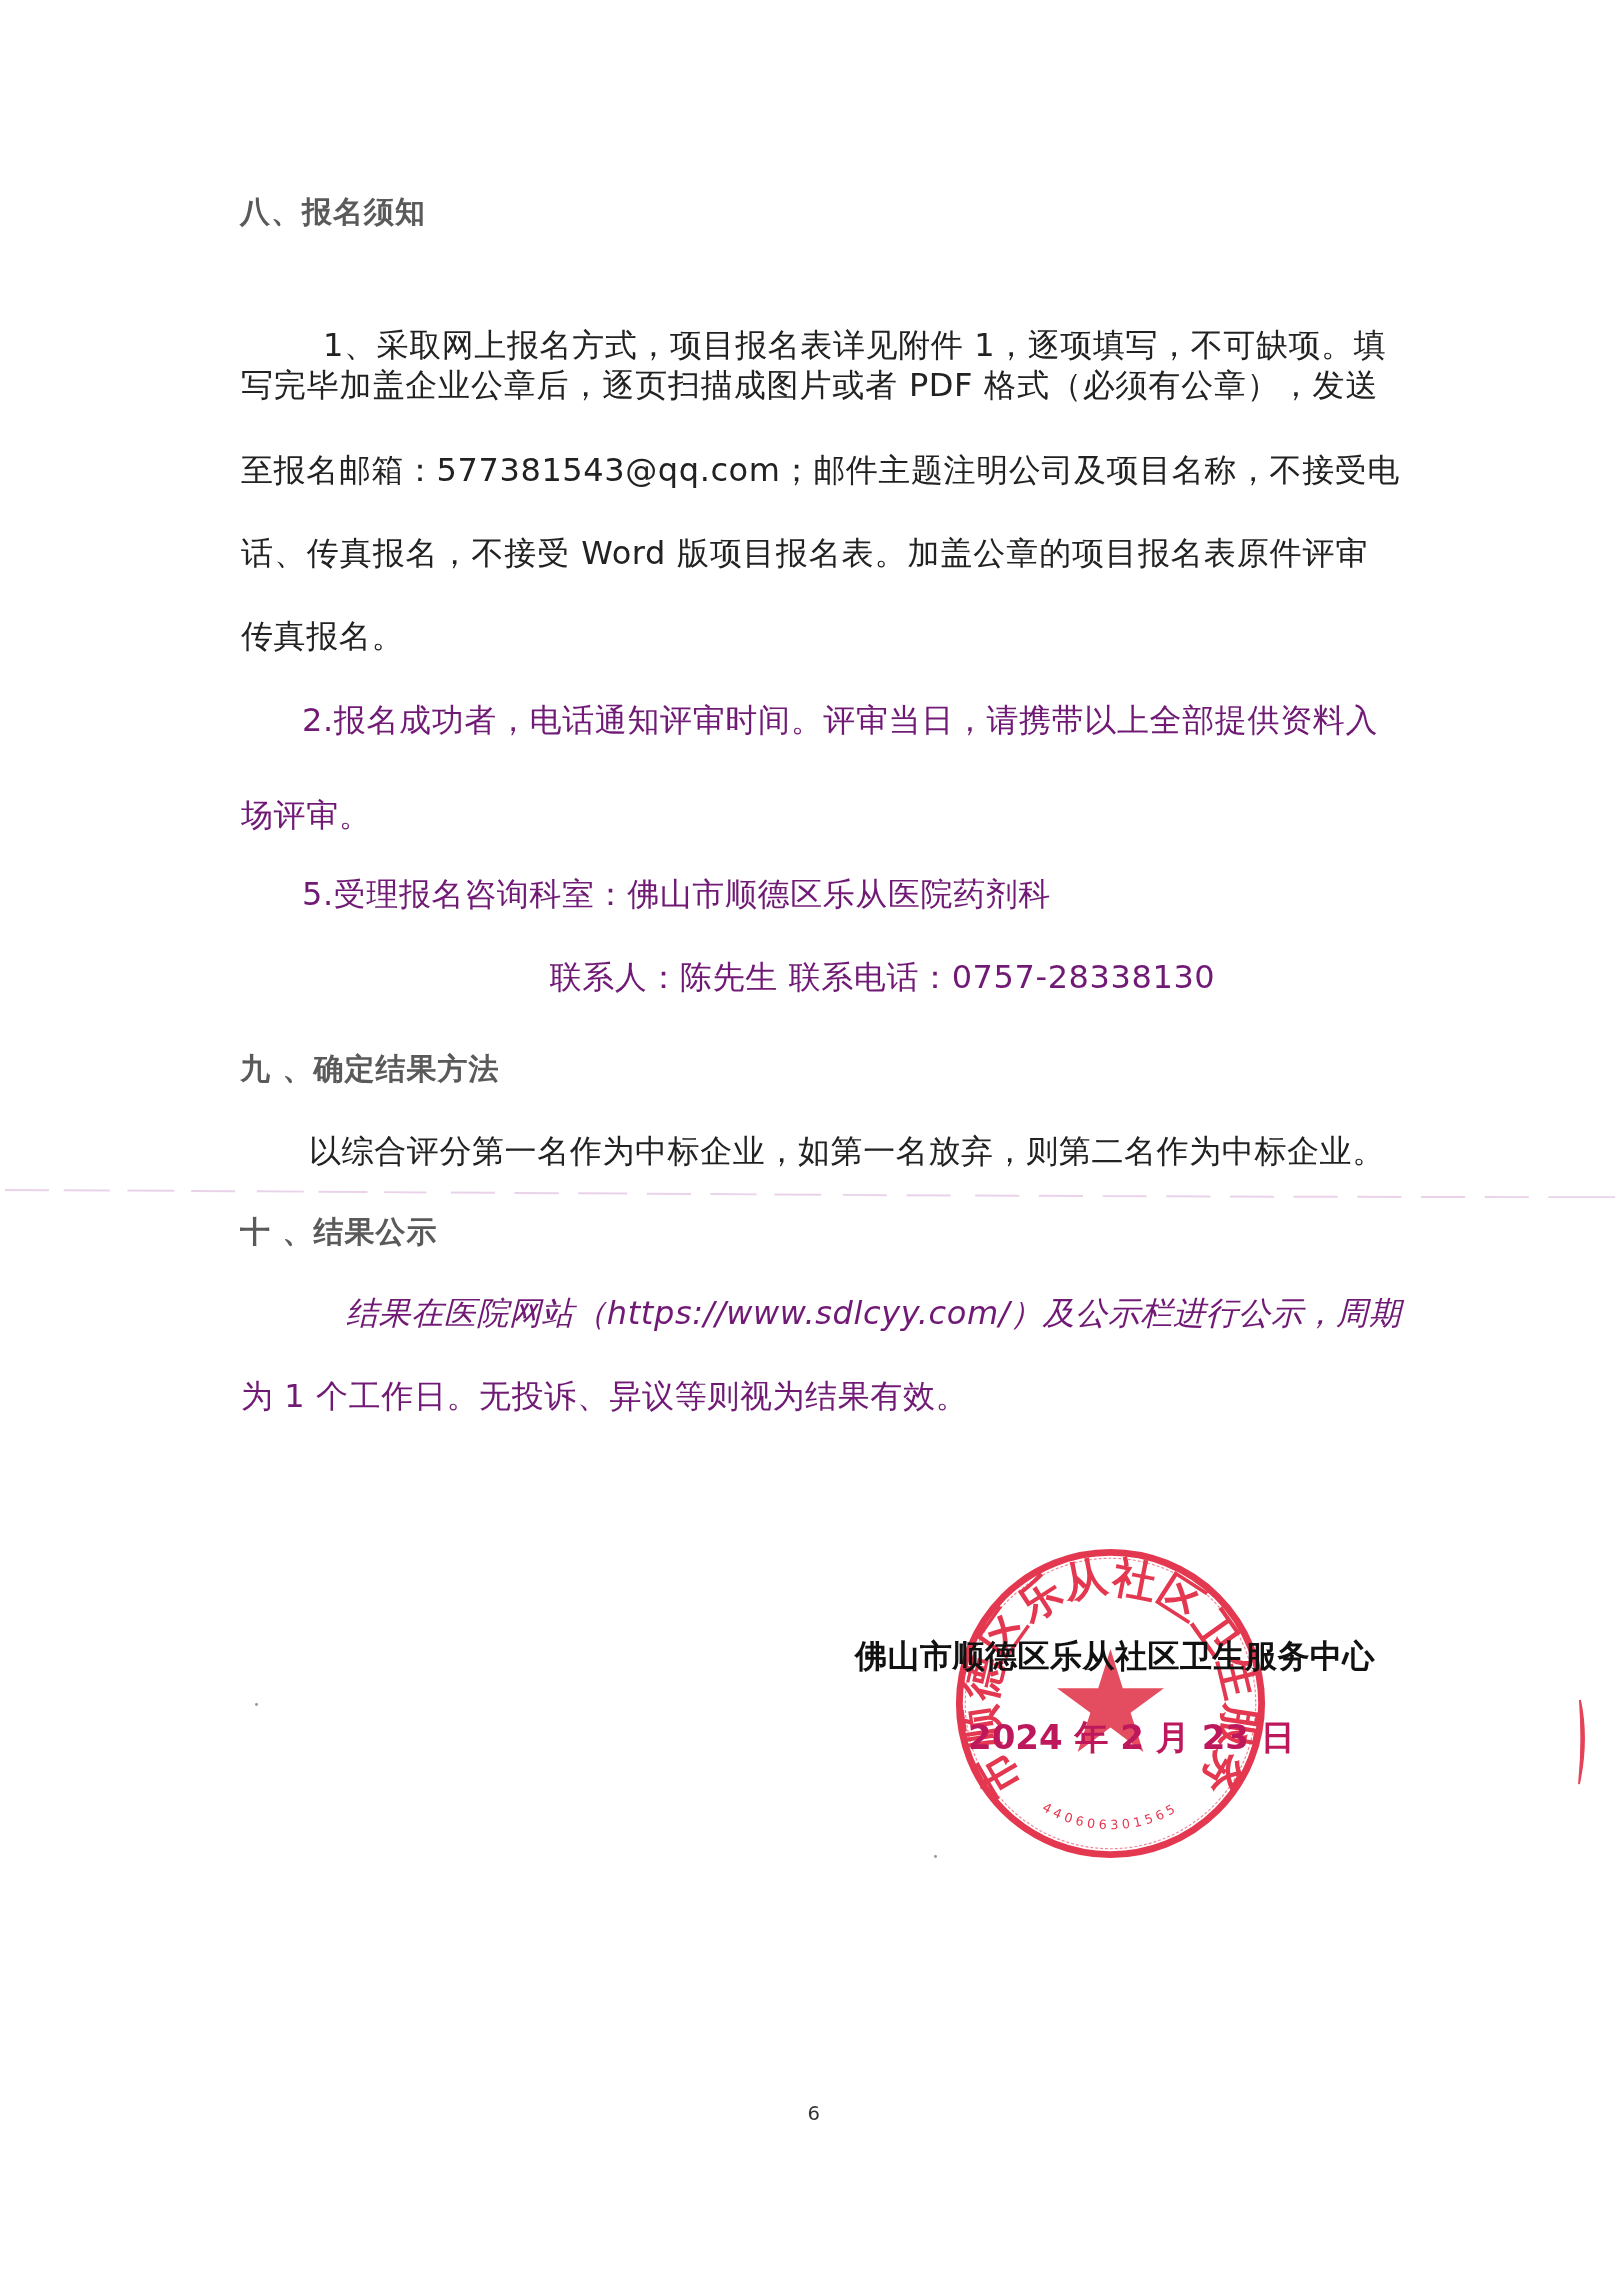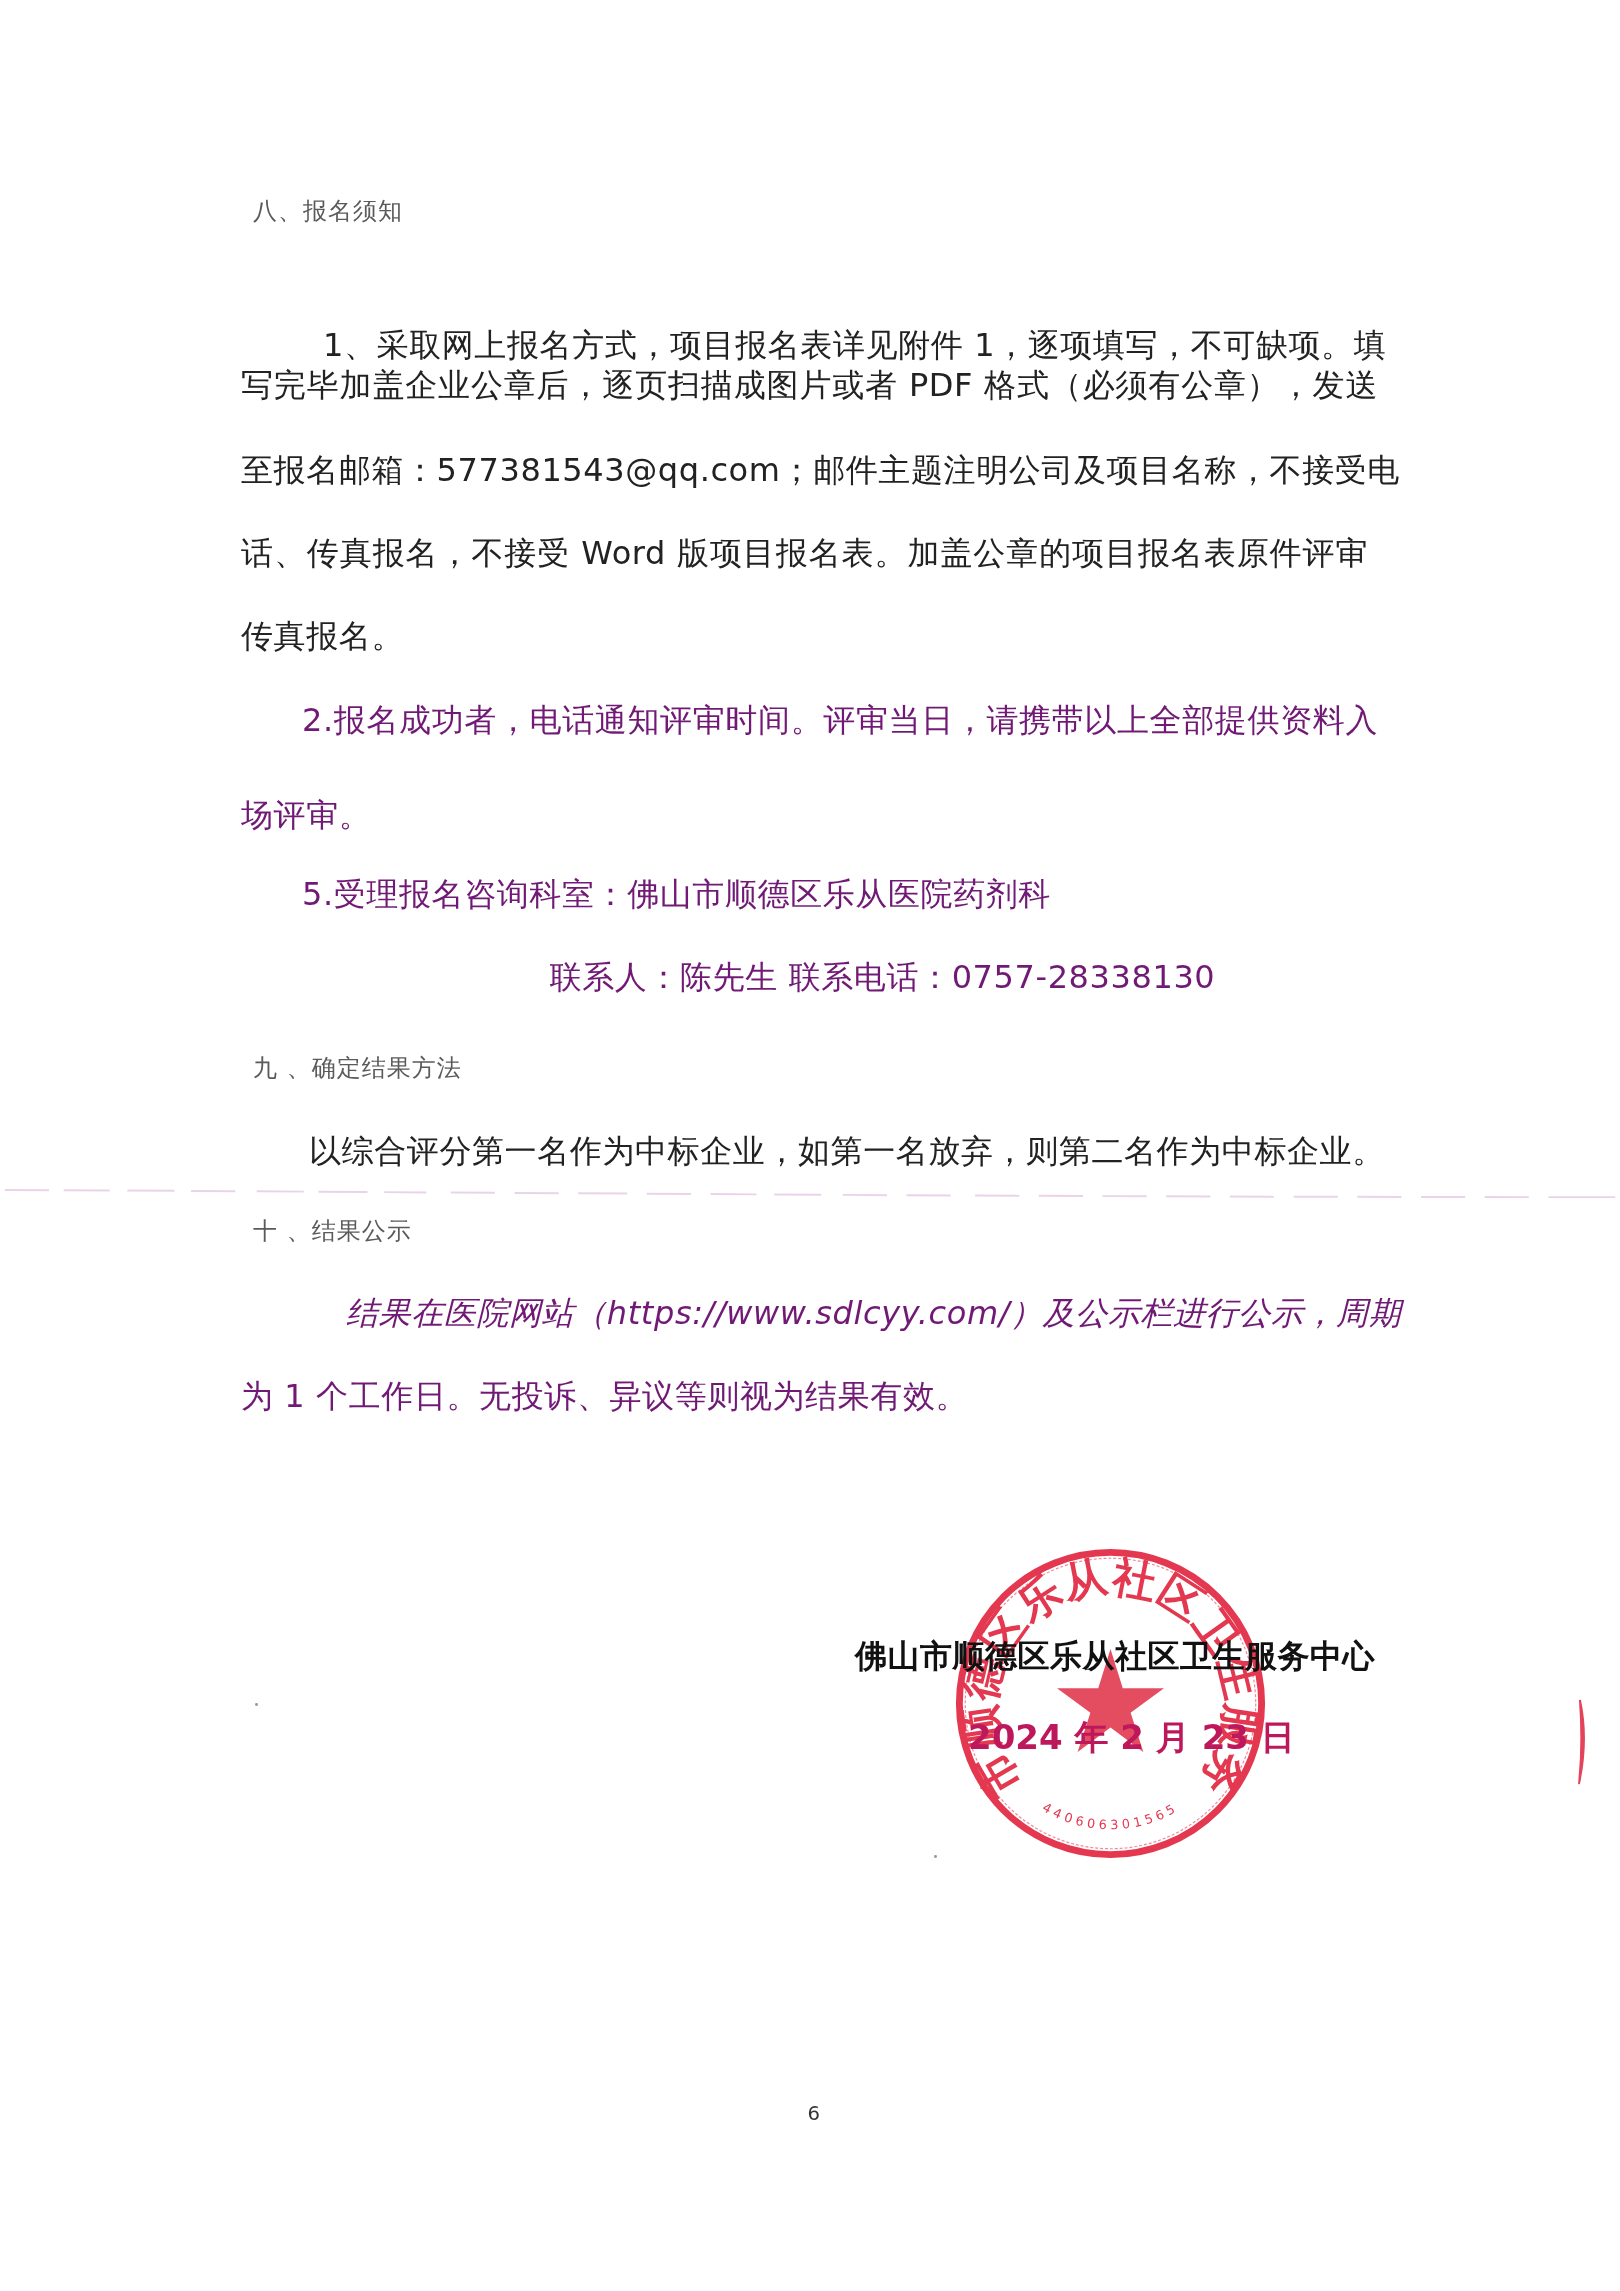--- a/index.html
+++ b/index.html
@@ -34,28 +34,27 @@
     color: #222222;
   }
   .justify {
     text-align: justify;
     text-align-last: justify;
     width: 1137px;
   }
   .heading {
     position: absolute;
     left: 240px;
-    font-size: 24px;
+    font-size: 30px;
     line-height: 39px;
     height: 39px;
-    font-weight: normal;
+    font-weight: bold;
     color: #5a5a5a;
     white-space: nowrap;
     letter-spacing: 1px;
-    margin-left: 13px;
   }
   .muted { color: #701a75; }
   .signature-org {
     position: absolute;
     left: 855px;
     top: 1637px;
     font-size: 32px;
     line-height: 39px;
     font-weight: bold;
     color: #111111;

